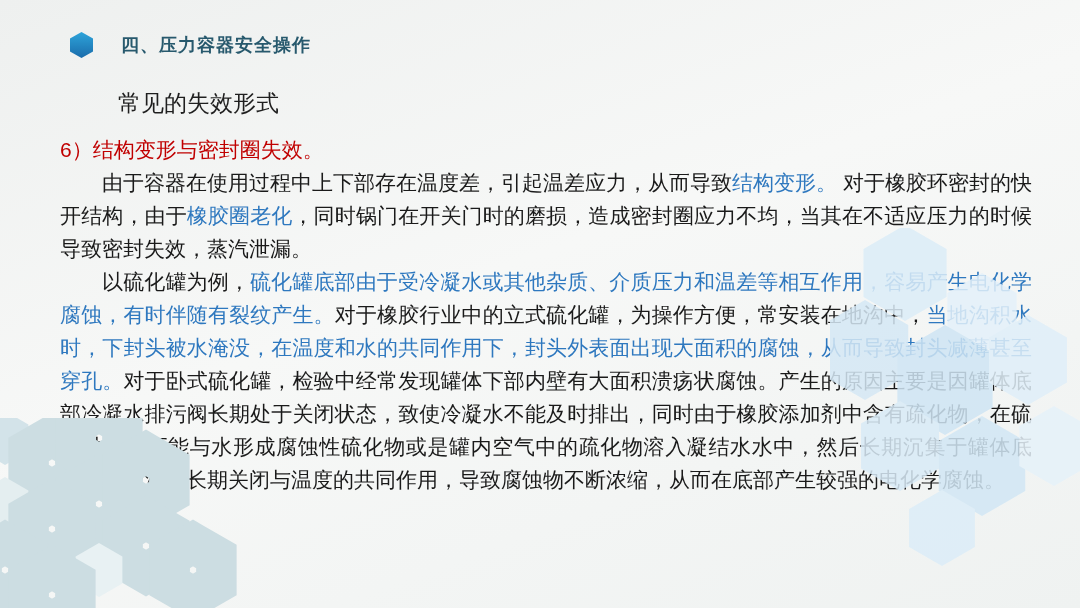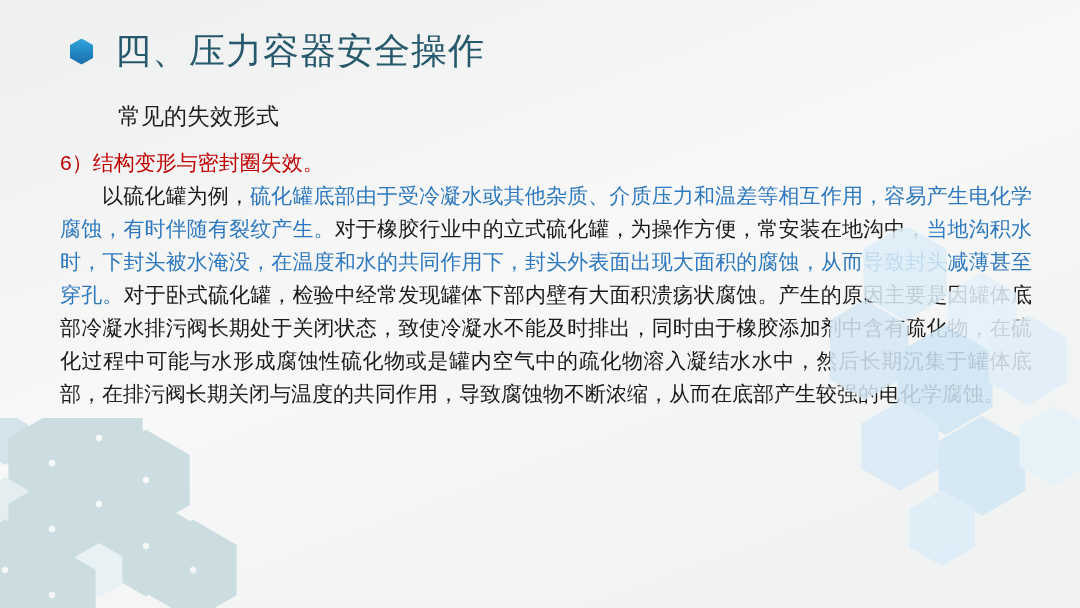--- a/index.html
+++ b/index.html
@@ -16,21 +16,21 @@
   .deco-right{right:0;top:228px;}
   .deco-bl{left:0;bottom:0;}
   .header{display:flex;align-items:center;padding:27px 0 0 70px;}
   .hex-bullet{
     width:23px;height:26px;flex:0 0 23px;
     background:linear-gradient(180deg,#2ea4da 0%,#1a6cab 100%);
     clip-path:polygon(50% 0,100% 25%,100% 75%,50% 100%,0 75%,0 25%);
     margin-right:22px;
   }
   .title{
-    margin:0;font-size:36px;font-weight:normal;color:#27596d;letter-spacing:1px;
+    margin:6px;font-size:18px;font-weight:bold;color:#27596d;letter-spacing:1px;
   }
   .subtitle{
     margin:25px 8px 0 118px;font-size:23px;color:#1f1f1f;
   }
   .content{margin:12px 48px 0 60px;}
   .sec-heading{
     color:#c00000;font-size:21px;line-height:33px;margin-top:14px;
   }
   .para{
     margin:0;font-size:21px;line-height:33px;color:#1a1a1a;
@@ -79,16 +79,17 @@
 
   <div class="header">
     <span class="hex-bullet"></span>
     <h1 class="title">四、压力容器安全操作</h1>
   </div>
 
   <div class="subtitle">常见的失效形式</div>
 
   <div class="content">
       <div class="sec-heading">6）结构变形与密封圈失效。</div>
+      <p class="para"><span>由于容器在使用过程中上下部存在温度差，引起温差应力，从而导致</span><span class="seg-blue">结构变形。</span><span> 对于橡胶环密封的快开结构，由于</span><span class="seg-blue">橡胶圈老化</span><span>，同时锅门在开关门时的磨损，造成密封圈应力不均，当其在不适应压力的时候导致密封失效，蒸汽泄漏。</span></p>
       <p class="para"><span>以硫化罐为例，</span><span class="seg-blue">硫化罐底部由于受冷凝水或其他杂质、介质压力和温差等相互作用，容易产生电化学腐蚀，有时伴随有裂纹产生。</span><span>对于橡胶行业中的立式硫化罐，为操作方便，常安装在地沟中，</span><span class="seg-blue">当地沟积水时，下封头被水淹没，在温度和水的共同作用下，封头外表面出现大面积的腐蚀，从而导致封头减薄甚至穿孔。</span><span>对于卧式硫化罐，检验中经常发现罐体下部内壁有大面积溃疡状腐蚀。产生的原因主要是因罐体底部冷凝水排污阀长期处于关闭状态，致使冷凝水不能及时排出，同时由于橡胶添加剂中含有疏化物，在硫化过程中可能与水形成腐蚀性硫化物或是罐内空气中的疏化物溶入凝结水水中，然后长期沉集于罐体底部，在排污阀长期关闭与温度的共同作用，导致腐蚀物不断浓缩，从而在底部产生较强的电化学腐蚀。</span></p>
     </div>
 
 </div>
 
 </body></html>

